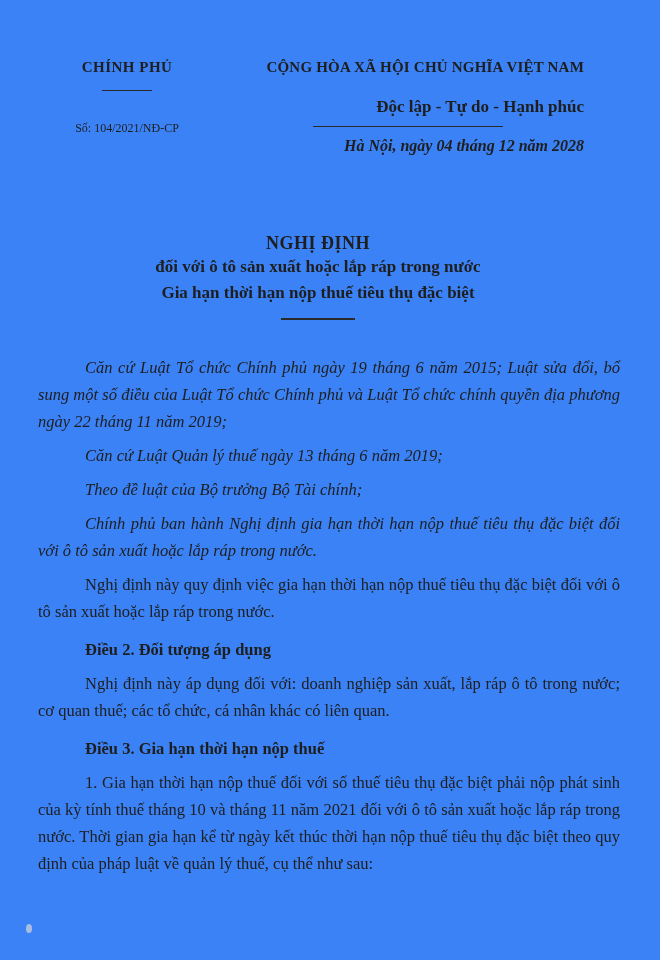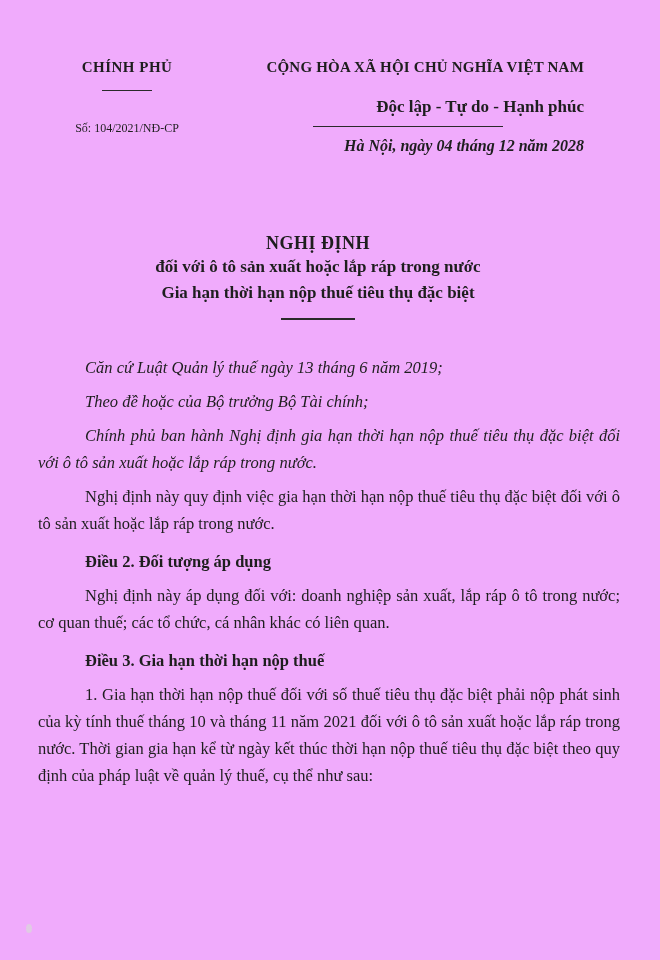--- a/index.html
+++ b/index.html
@@ -1,21 +1,21 @@
 <!DOCTYPE html>
 <html><head>
 <meta charset="utf-8">
 <style>
   html, body { margin: 0; padding: 0; background: #e8e8e8; }
   .page {
     position: relative;
     width: 660px;
     height: 960px;
     margin: 0 auto;
-    background: #f0abfc;
+    background: #3b82f6;
     color: #1e1e1e;
     font-family: "Liberation Serif", "DejaVu Serif", serif;
     overflow: hidden;
     box-sizing: border-box;
     padding-top: 58px;
   }
 
   
   .header { display: flex; align-items: flex-start; }
   .hcol-left {
@@ -138,22 +138,23 @@
   </div>
 
   <div class="title-block">
     <div class="doc-type">NGHỊ ĐỊNH</div>
     <div class="doc-title-line">đối với ô tô sản xuất hoặc lắp ráp trong nước</div>
     <div class="doc-title-line">Gia hạn thời hạn nộp thuế tiêu thụ đặc biệt</div>
     <div class="rule rule-title"></div>
   </div>
 
   <div class="body-text">
+    <p class="preamble">Căn cứ Luật Tổ chức Chính phủ ngày 19 tháng 6 năm 2015; Luật sửa đổi, bổ sung một số điều của Luật Tổ chức Chính phủ và Luật Tổ chức chính quyền địa phương ngày 22 tháng 11 năm 2019;</p>
     <p class="preamble">Căn cứ Luật Quản lý thuế ngày 13 tháng 6 năm 2019;</p>
-    <p class="preamble">Theo đề hoặc của Bộ trưởng Bộ Tài chính;</p>
+    <p class="preamble">Theo đề luật của Bộ trưởng Bộ Tài chính;</p>
     <p class="preamble">Chính phủ ban hành Nghị định gia hạn thời hạn nộp thuế tiêu thụ đặc biệt đối với ô tô sản xuất hoặc lắp ráp trong nước.</p>
 
     <p>Nghị định này quy định việc gia hạn thời hạn nộp thuế tiêu thụ đặc biệt đối với ô tô sản xuất hoặc lắp ráp trong nước.</p>
 
     <div class="article-heading">Điều 2. Đối tượng áp dụng</div>
     <p>Nghị định này áp dụng đối với: doanh nghiệp sản xuất, lắp ráp ô tô trong nước; cơ quan thuế; các tổ chức, cá nhân khác có liên quan.</p>
 
     <div class="article-heading">Điều 3. Gia hạn thời hạn nộp thuế</div>
     <p>1. Gia hạn thời hạn nộp thuế đối với số thuế tiêu thụ đặc biệt phải nộp phát sinh của kỳ tính thuế tháng 10 và tháng 11 năm 2021 đối với ô tô sản xuất hoặc lắp ráp trong nước. Thời gian gia hạn kể từ ngày kết thúc thời hạn nộp thuế tiêu thụ đặc biệt theo quy định của pháp luật về quản lý thuế, cụ thể như sau:</p>
   </div>

